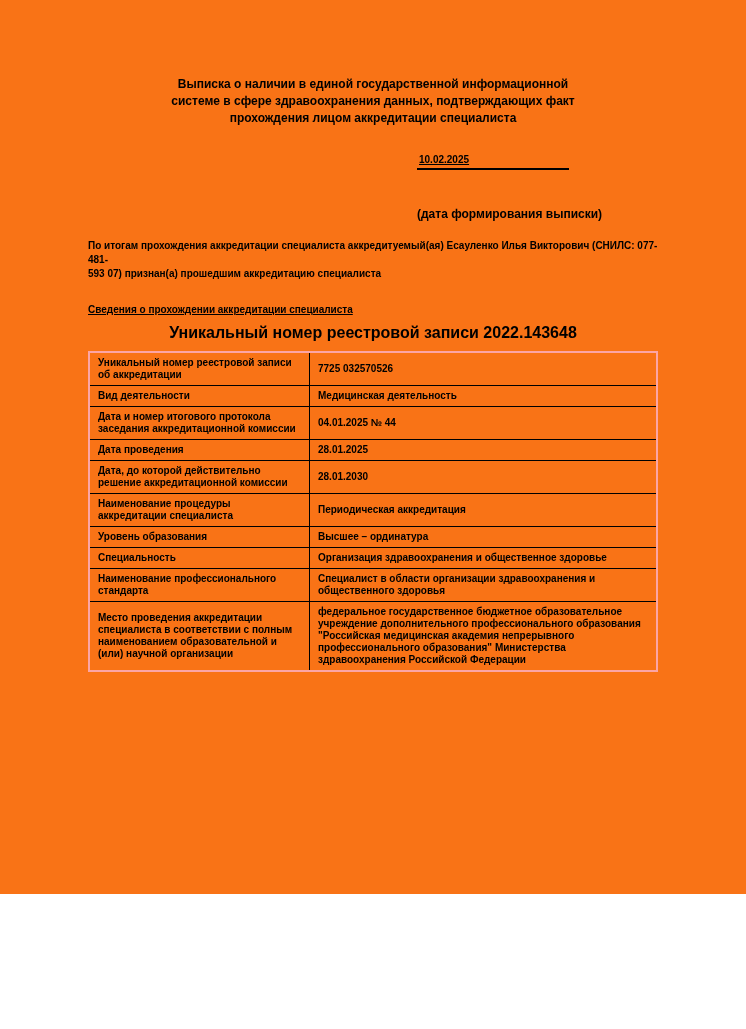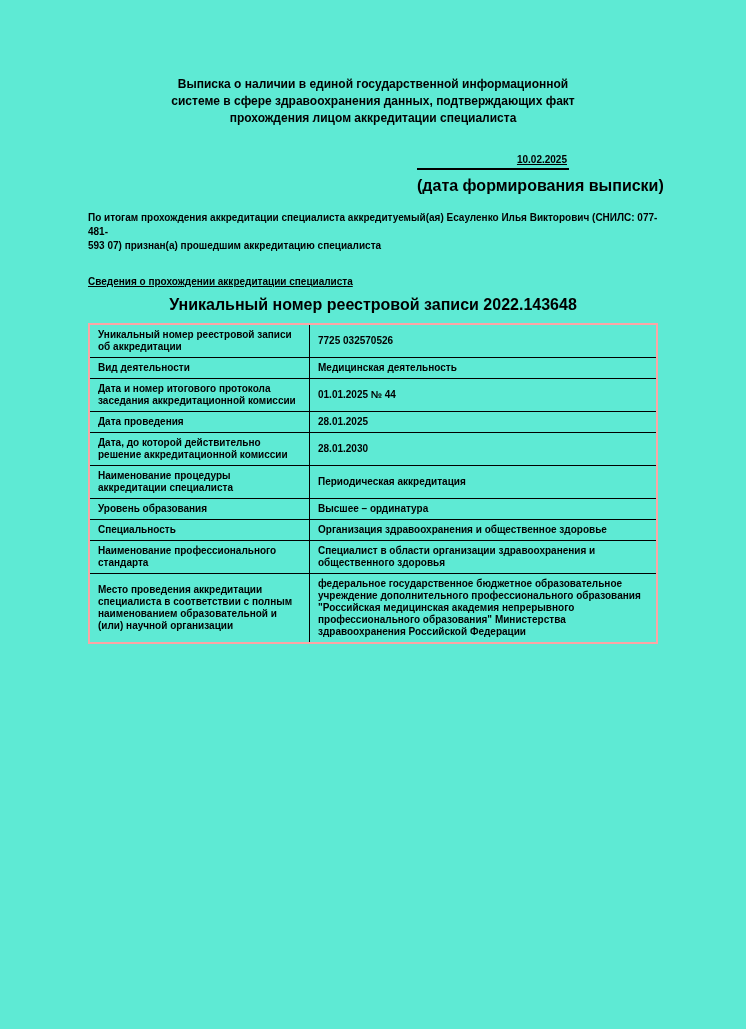--- a/index.html
+++ b/index.html
@@ -10,52 +10,53 @@
   body {
     width: 746px;
     height: 1029px;
     font-family: "Liberation Sans", sans-serif;
     font-weight: 700;
     color: #000000;
     -webkit-font-smoothing: antialiased;
   }
   .page {
     width: 746px;
-    height: 1029px;
-    background: #5eead4;
+    height: 894px;
+    background: #f97316;
     box-sizing: border-box;
     padding: 76px 88px 0 88px;
     overflow: hidden;
   }
   .doc-title {
     font-size: 12px;
     line-height: 17px;
     text-align: center;
   }
   .date-block {
     width: 152px;
     margin: 22px 89px 0 auto;
-    text-align: right;
+    text-align: left;
   }
   .date-line {
     border-bottom: 2px solid #000;
     padding-bottom: 1px;
   }
   .date-value {
     font-size: 10px;
     line-height: 12px;
     text-decoration: underline;
     display: inline-block;
     padding: 0 2px;
   }
   .date-caption {
-    font-size: 16px;
+    font-size: 12px;
     line-height: 12px;
-    padding-top: 10px;
+    padding-top: 16px;
     white-space: nowrap;
+    margin-top: 22px;
   }
   .intro {
     margin-top: 19px;
     font-size: 10px;
     line-height: 14px;
     text-align: left;
   }
   .section-heading {
     margin-top: 23px;
     font-size: 10px;
@@ -120,21 +121,21 @@
       <tr>
         <td class="label-cell">Уникальный номер реестровой записи об аккредитации</td>
         <td class="value-cell">7725 032570526</td>
       </tr>
       <tr>
         <td class="label-cell">Вид деятельности</td>
         <td class="value-cell">Медицинская деятельность</td>
       </tr>
       <tr>
         <td class="label-cell">Дата и номер итогового протокола заседания аккредитационной комиссии</td>
-        <td class="value-cell">01.01.2025 № 44</td>
+        <td class="value-cell">04.01.2025 № 44</td>
       </tr>
       <tr>
         <td class="label-cell">Дата проведения</td>
         <td class="value-cell">28.01.2025</td>
       </tr>
       <tr>
         <td class="label-cell">Дата, до которой действительно решение аккредитационной комиссии</td>
         <td class="value-cell">28.01.2030</td>
       </tr>
       <tr>

